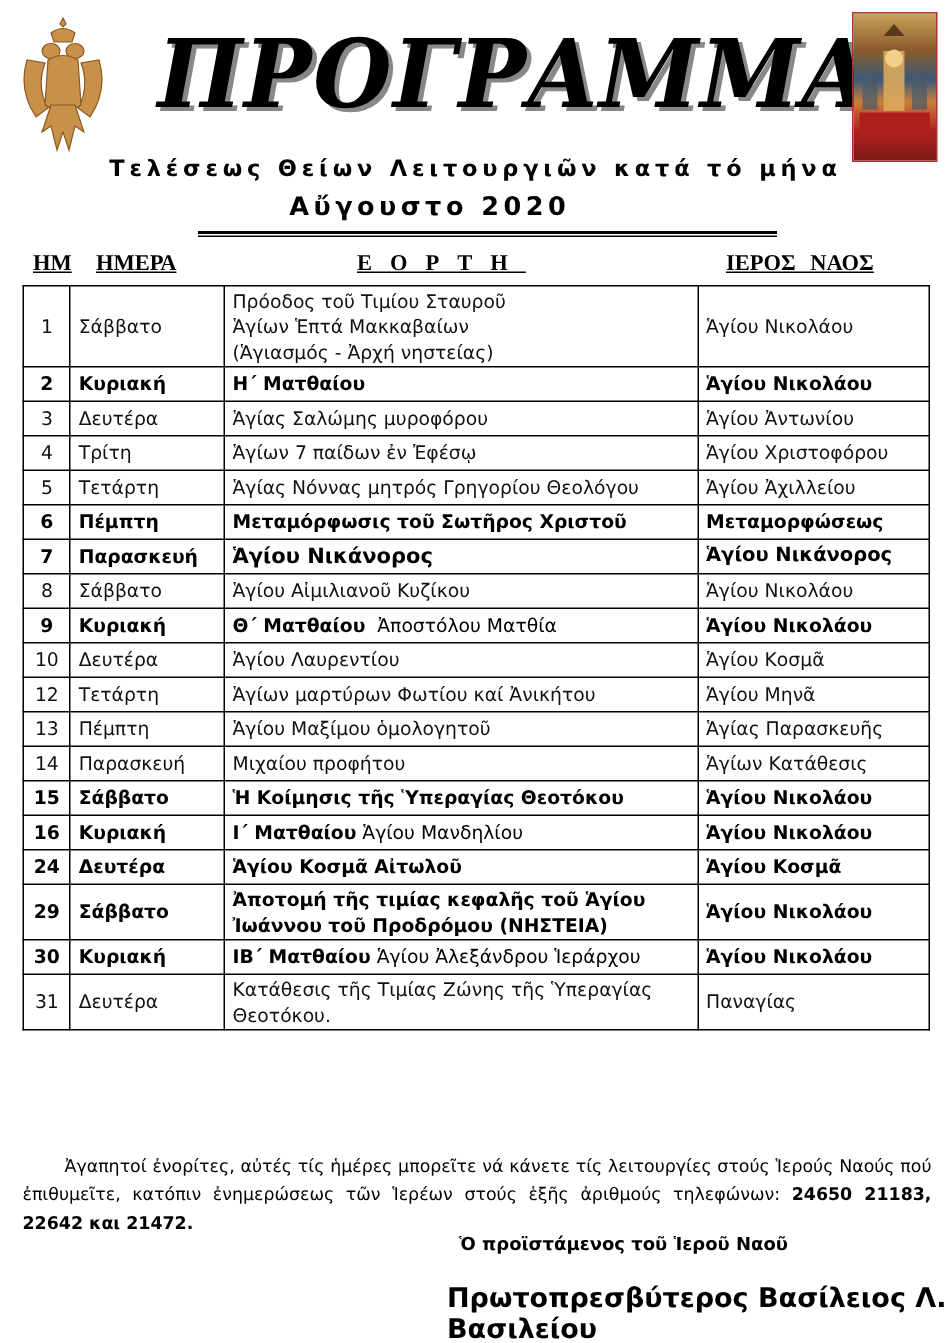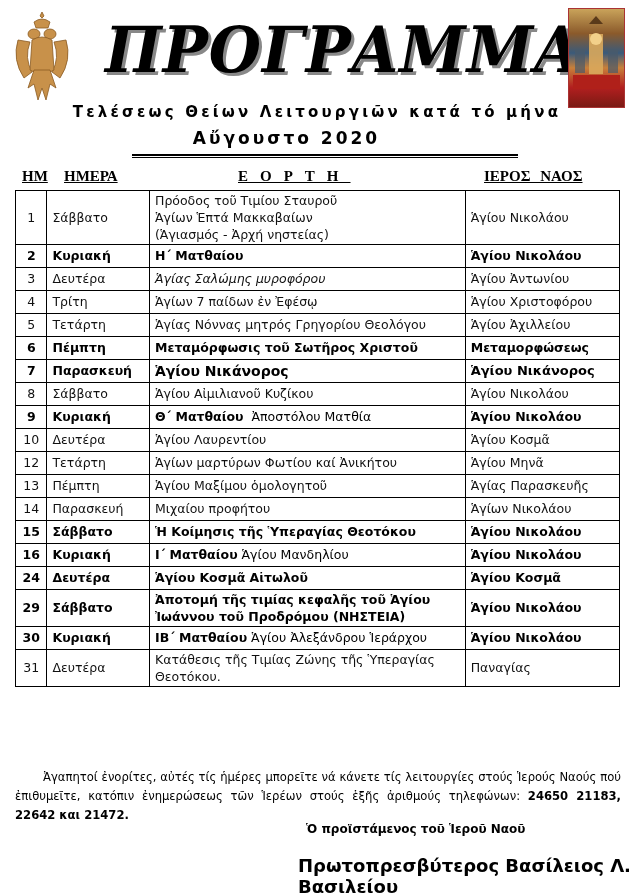--- a/index.html
+++ b/index.html
@@ -80,21 +80,21 @@
       </tr>
       <tr class="bold">
         <td class="n">2</td>
         <td class="d">Κυριακή</td>
         <td class="f" style="white-space: pre;">Η΄ Ματθαίου</td>
         <td class="c">Ἁγίου Νικολάου</td>
       </tr>
       <tr>
         <td class="n">3</td>
         <td class="d">Δευτέρα</td>
-        <td class="f" style="white-space: pre; font-style: italic;">Ἁγίας Σαλώμης μυροφόρου</td>
+        <td class="f" style="white-space: pre;">Ἁγίας Σαλώμης μυροφόρου</td>
         <td class="c">Ἁγίου Ἀντωνίου</td>
       </tr>
       <tr>
         <td class="n">4</td>
         <td class="d">Τρίτη</td>
         <td class="f" style="white-space: pre;">Ἁγίων 7 παίδων ἐν Ἐφέσῳ</td>
         <td class="c">Ἁγίου Χριστοφόρου</td>
       </tr>
       <tr>
         <td class="n">5</td>
@@ -141,21 +141,21 @@
       <tr>
         <td class="n">13</td>
         <td class="d">Πέμπτη</td>
         <td class="f" style="white-space: pre;">Ἁγίου Μαξίμου ὁμολογητοῦ</td>
         <td class="c">Ἁγίας Παρασκευῆς</td>
       </tr>
       <tr>
         <td class="n">14</td>
         <td class="d">Παρασκευή</td>
         <td class="f" style="white-space: pre;">Μιχαίου προφήτου</td>
-        <td class="c">Ἁγίων Νικολάου</td>
+        <td class="c">Ἁγίων Κατάθεσις</td>
       </tr>
       <tr class="bold">
         <td class="n">15</td>
         <td class="d">Σάββατο</td>
         <td class="f" style="white-space: pre;">Ἡ Κοίμησις τῆς Ὑπεραγίας Θεοτόκου</td>
         <td class="c">Ἁγίου Νικολάου</td>
       </tr>
       <tr class="bold">
         <td class="n">16</td>
         <td class="d">Κυριακή</td>

